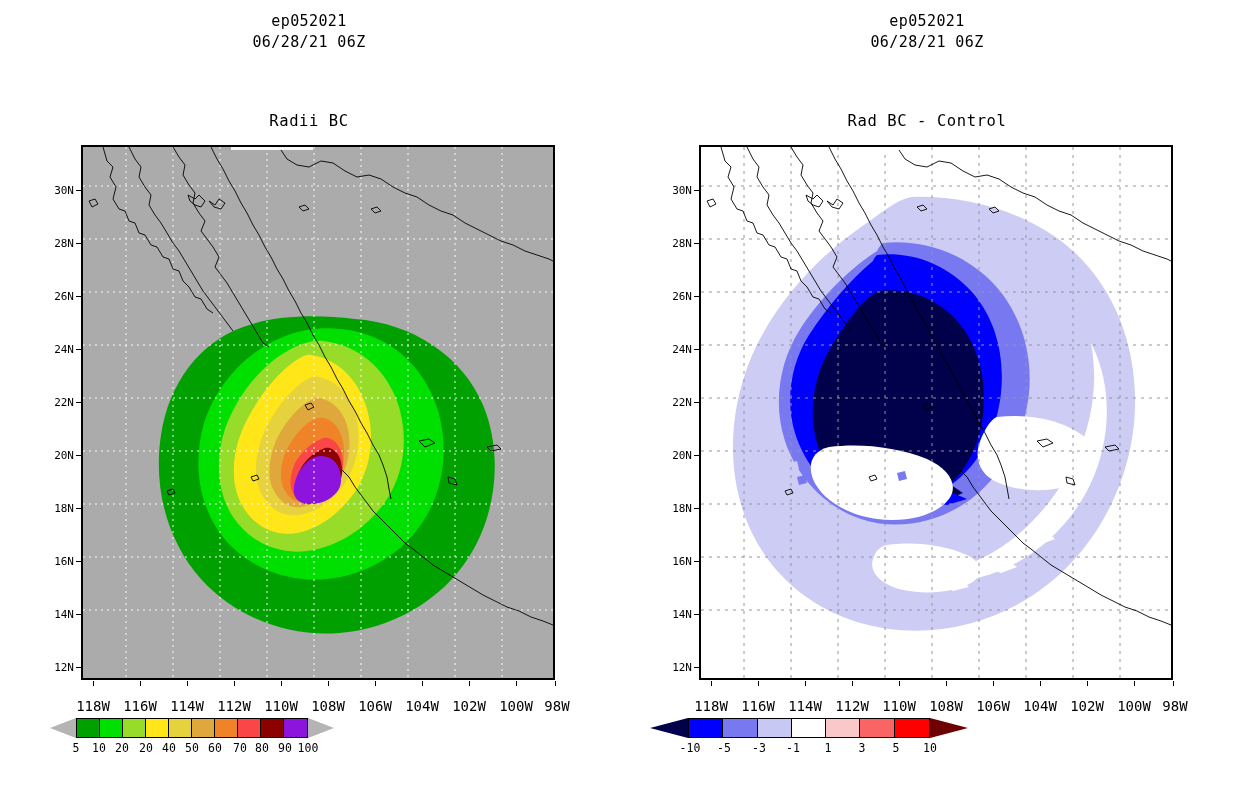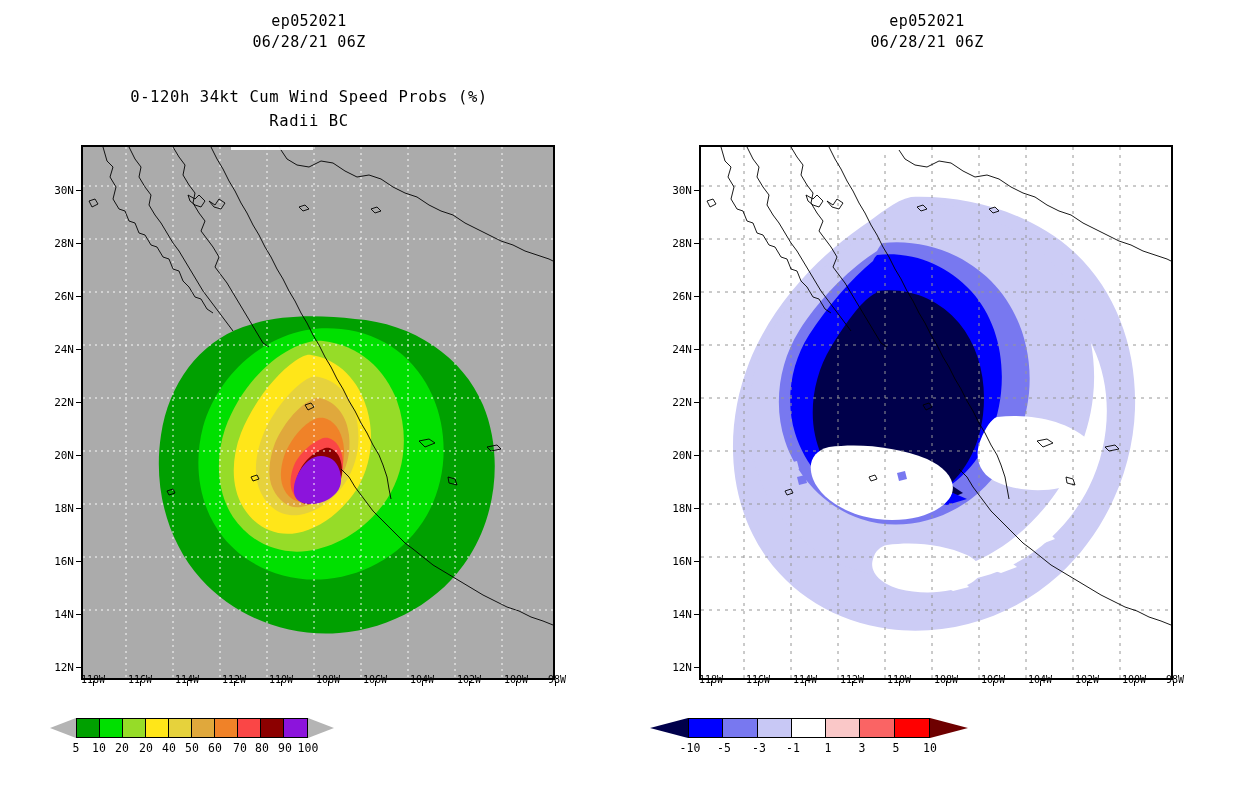--- a/index.html
+++ b/index.html
@@ -66,22 +66,22 @@
     transform: translateY(-50%);
   }
   .ytickmark {
     position: absolute;
     width: 5px;
     height: 1px;
     background: #000000;
   }
   .xtick {
     position: absolute;
-    top: 674px;
-    font-size: 10px;
+    top: 698px;
+    font-size: 14px;
     color: #000000;
     transform: translateX(-50%);
     white-space: nowrap;
   }
   .xtickmark {
     position: absolute;
     top: 681px;
     width: 1px;
     height: 5px;
     background: #000000;
@@ -115,21 +115,20 @@
 </style>
 </head>
 <body>
 
 <div class="figure">
 
   <div class="panel panel-left">
 
     <div class="titleblock t-storm">ep052021</div>
     <div class="titleblock t-date">06/28/21 06Z</div>
-    <div class="titleblock t-main">0-120h 34kt Cum Wind Speed Probs (%)</div>
     <div class="titleblock t-sub">Radii BC</div>
 
     <div class="maparea">
       <svg width="470" height="531" viewBox="0 0 470 531" xmlns="http://www.w3.org/2000/svg">
         <defs>
           <clipPath id="clipL">
               <rect x="0" y="0" width="470" height="531"></rect>
             </clipPath>
         </defs>
         <g clip-path="url(#clipL)">
@@ -342,20 +341,21 @@
       <div class="cb-label" style="left:262px;">80</div>
       <div class="cb-label" style="left:285px;">90</div>
       <div class="cb-label" style="left:308px;">100</div>
     </div>
   </div>
 
   <div class="panel panel-right">
 
     <div class="titleblock t-storm">ep052021</div>
     <div class="titleblock t-date">06/28/21 06Z</div>
+    <div class="titleblock t-sub">Rad BC - Control</div>
 
     <div class="maparea">
       <svg width="470" height="531" viewBox="0 0 470 531" xmlns="http://www.w3.org/2000/svg">
         <defs>
           <clipPath id="clipR">
               <rect x="0" y="0" width="470" height="531"></rect>
             </clipPath>
         </defs>
         <g clip-path="url(#clipR)">
           <rect x="0" y="0" width="470" height="531" fill="#ffffff"></rect>

